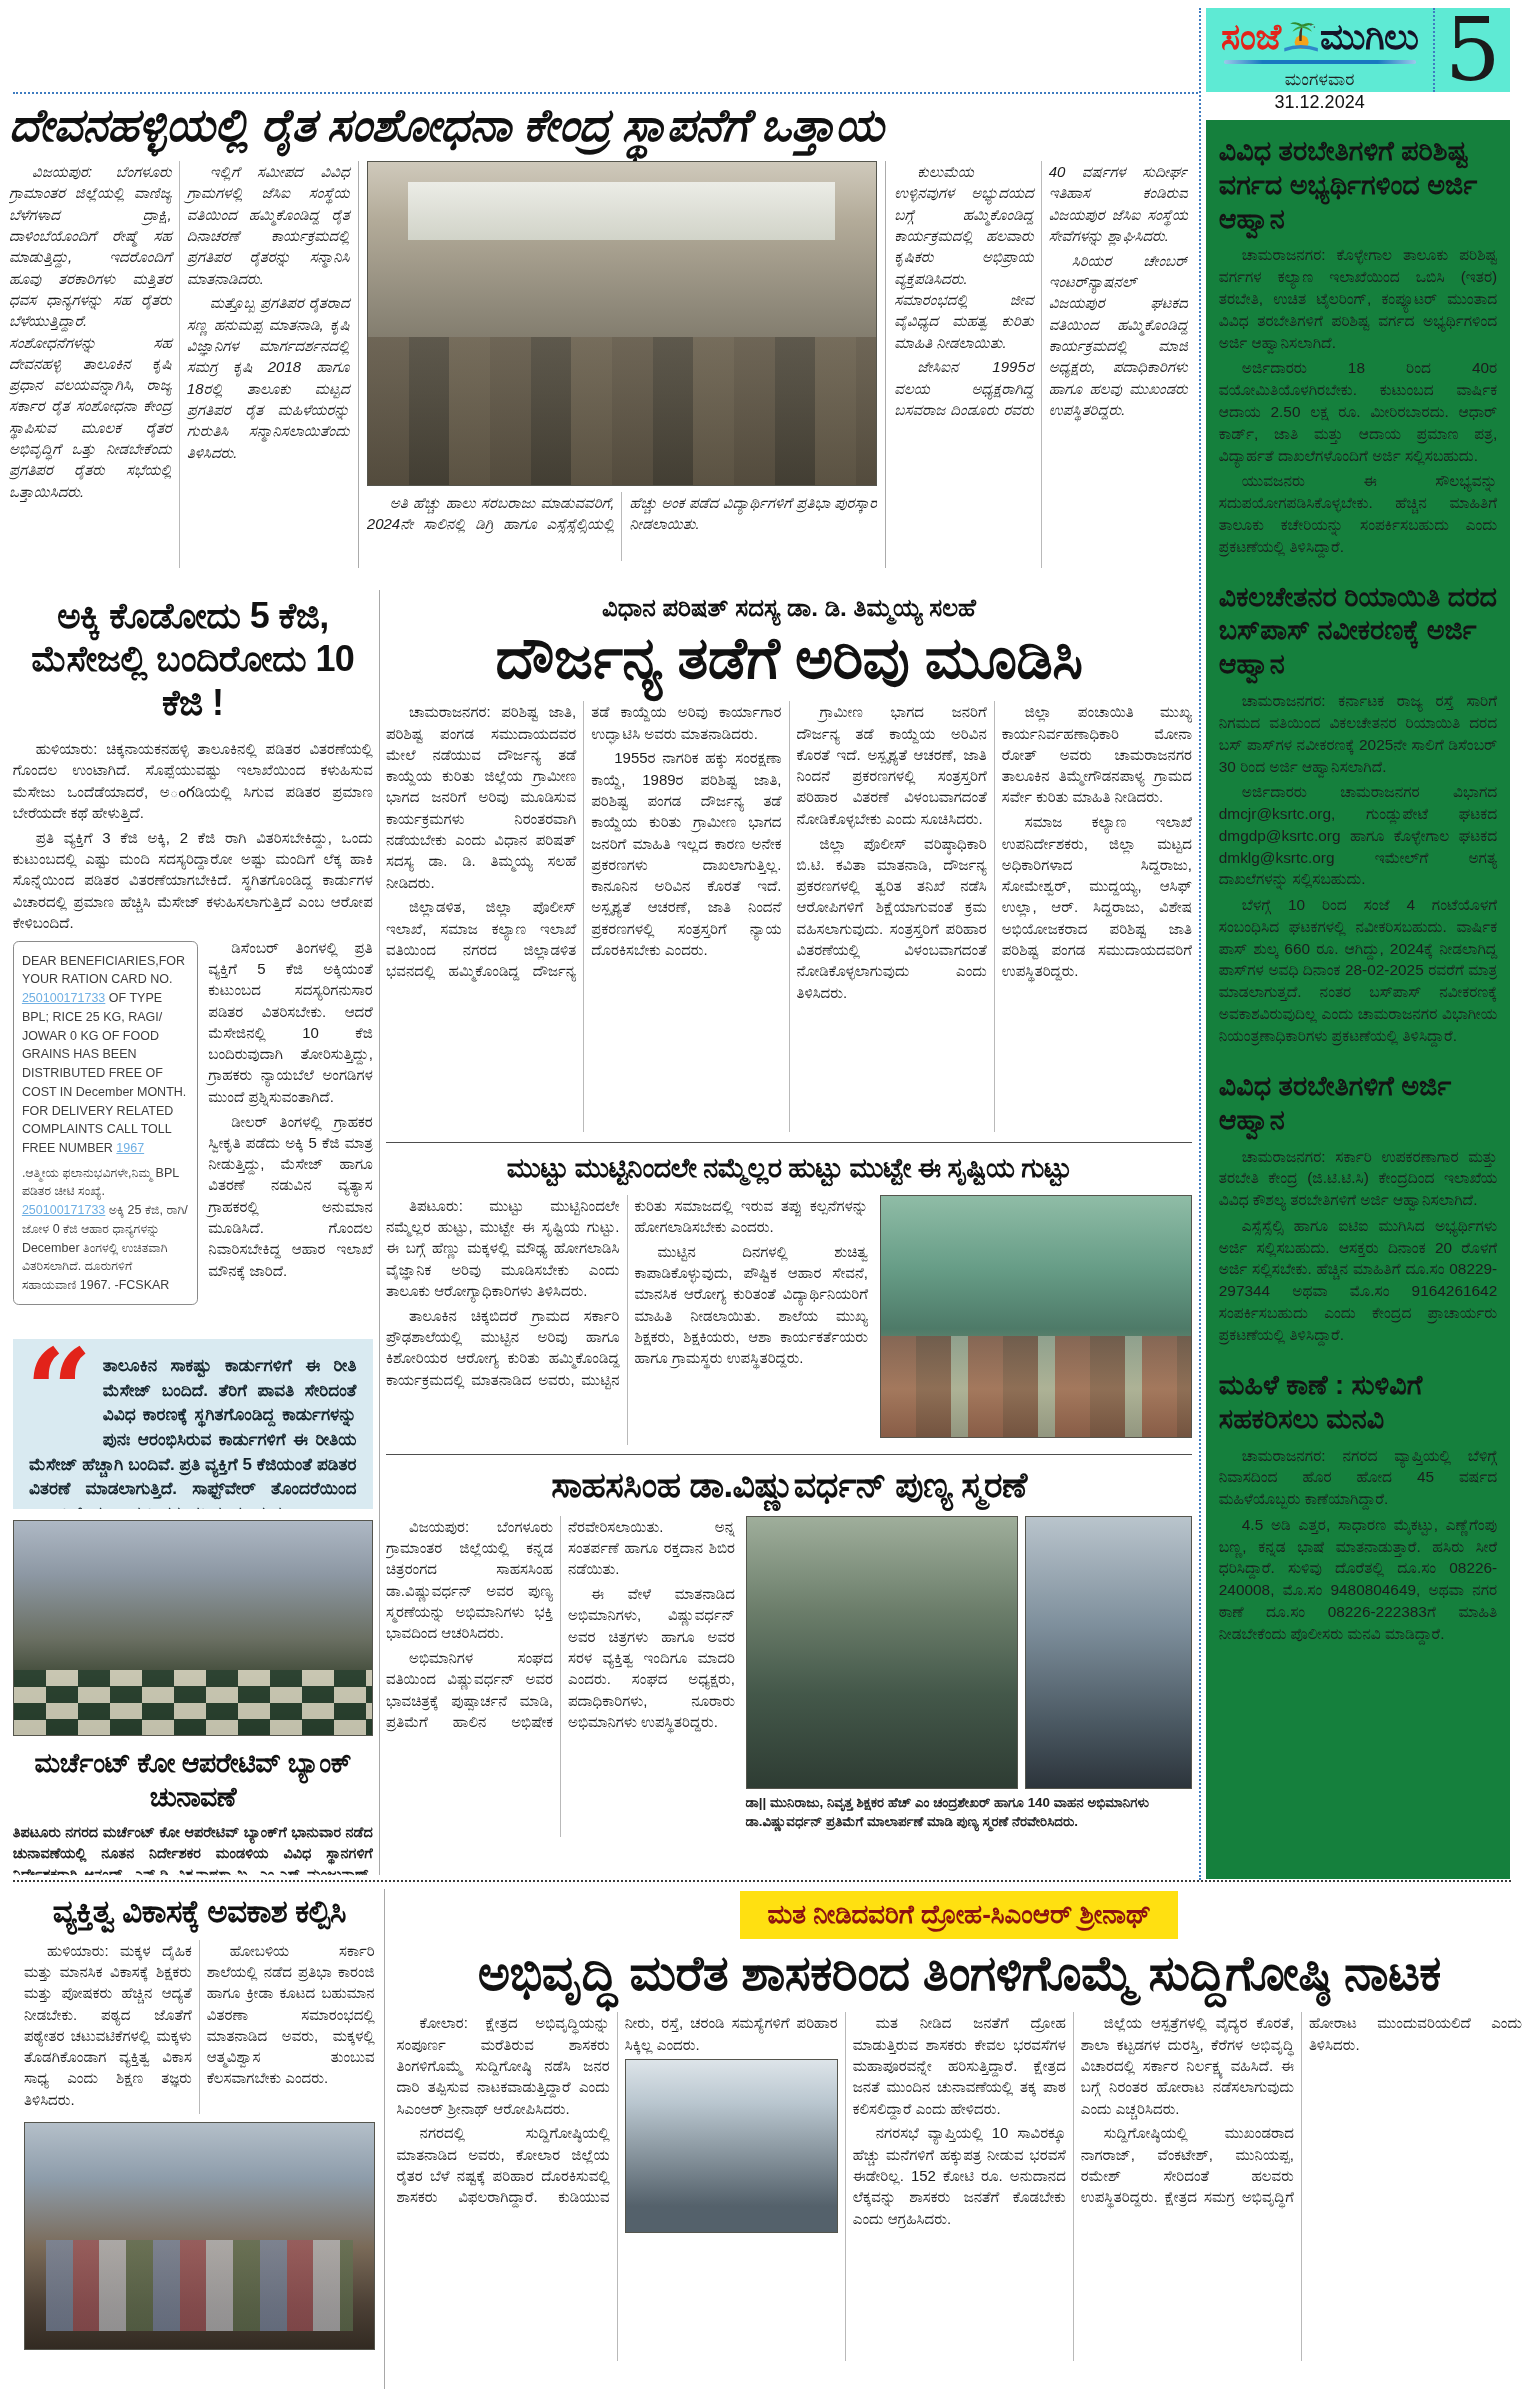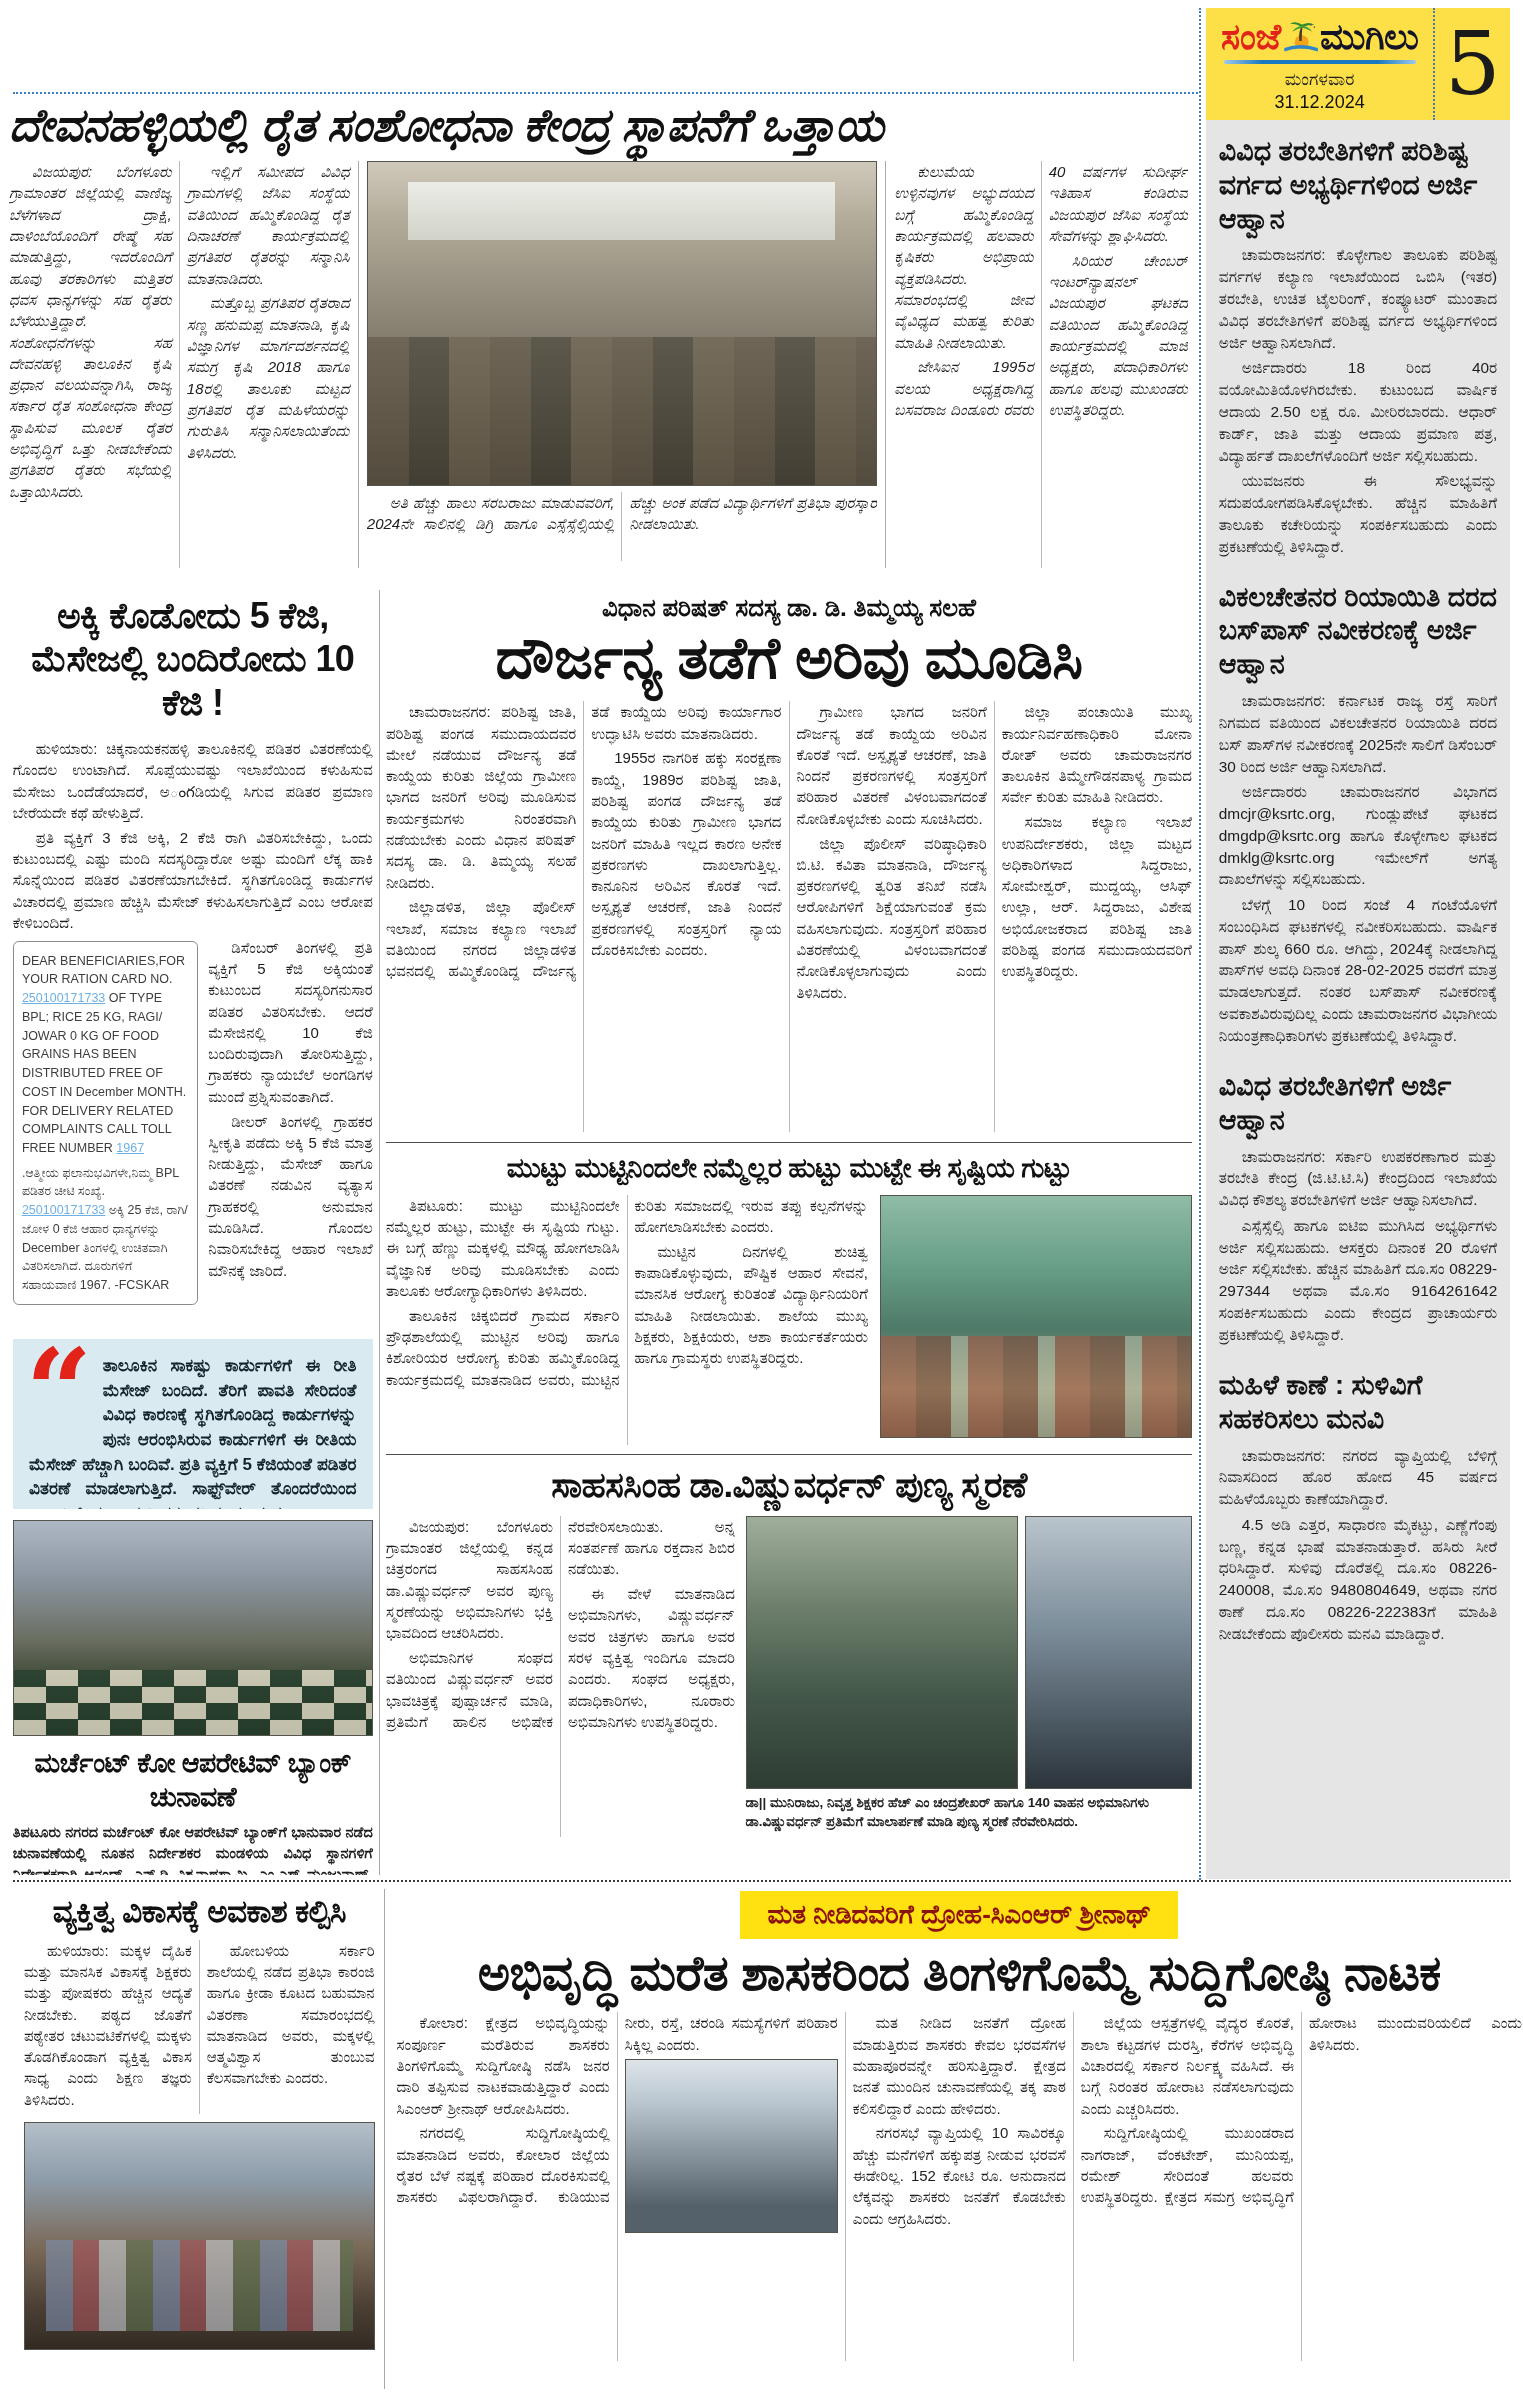--- a/index.html
+++ b/index.html
@@ -1,22 +1,22 @@
 <!DOCTYPE html>
 <html style="font-size:9.3px"><head>
 <meta charset="utf-8">
 <style>
   * { margin:0; padding:0; box-sizing:border-box; }
   html,body { background:#e9e9e9; }
   body { font-family:"Liberation Sans", sans-serif; }
   .page { position:relative; width:1524px; height:2401px; background:#ffffff; margin:0 auto; overflow:hidden; }
 
   
-  .masthead { position:absolute; left:1206px; top:8.1px; width:304px; height:112px;
-              background:#fde047; display:flex; }
+  .masthead { position:absolute; left:1206px; top:8.1px; width:304px; height:84px;
+              background:#5eead4; display:flex; }
   .brand-box { width:228px; padding-top:8.1px; text-align:center; }
   .brand-line { display:flex; align-items:center; justify-content:center; gap:1.2px; }
   .brand-red { color:#e2231a; font-size:36px; font-weight:800; letter-spacing:-0.6px; }
   .brand-black { color:#141428; font-size:36px; font-weight:800; letter-spacing:-0.6px; }
   .brand-rule { height:3.5px; width:192px; margin:2.3px auto 4.6px auto;
                 background:linear-gradient(90deg,#9cc9ea,#1878c0 20%,#1878c0 80%,#9cc9ea); border-radius:1.7px; }
   .weekday { font-size:17.4px; color:#222; }
   .mdate { font-size:18px; color:#111; font-weight:400; margin-top:2.3px; }
   .pageno-box { width:77px; border-left:2.9px dotted #3f7cc0; display:flex; align-items:center; justify-content:center; }
   .pageno { font-family:"DejaVu Serif", serif; font-size:88px; color:#1b1b1b; line-height:1; }
@@ -89,21 +89,21 @@
   .vishnu-photos { flex:1; display:flex; flex-direction:column; }
   .vp-row { display:flex; gap:7px; }
   .ph-vishnu-a { width:62%; height:273px;
        background:linear-gradient(180deg,#9fae9b 0%,#6b7d6a 35%,#44584a 65%,#2e3c33 100%); }
   .ph-vishnu-b { width:38%; height:273px;
        background:linear-gradient(180deg,#b9c4cc 0%,#7e8f9c 40%,#4c5a64 75%,#2c343b 100%); }
   .vishnu-caption { font-size:13.4px; font-weight:700; color:#222; margin-top:5.8px; line-height:1.35; }
 
   
   .sidebar { position:absolute; left:1206px; top:120px; width:304px; height:1759px;
-             background:#e5e5e5; padding:15px 12.8px; overflow:hidden; }
+             background:#15803d; padding:15px 12.8px; overflow:hidden; }
   .sb-item { margin-bottom:23px; }
   .sb-h { font-size:27px; line-height:1.25; font-weight:800; color:#141414; margin-bottom:8.1px; }
   .sb-item .body-text p { font-size:15.4px; }
 
   
   .bottom-band { position:absolute; left:24px; top:1889px; width:1498px; height:500px; display:flex; overflow:hidden; }
   .bottom-left { width:361px; padding-right:9.3px; border-right:0.6px solid #a8a8a8; overflow:hidden; }
   .h-vyaktitva { font-size:31px; text-align:center; line-height:1.22; margin:3.5px 0 9.3px 0; }
   .vyaktitva-body { height:174px; overflow:hidden; }
   .ph-kids { width:100%; height:228px; margin-top:8.1px;

